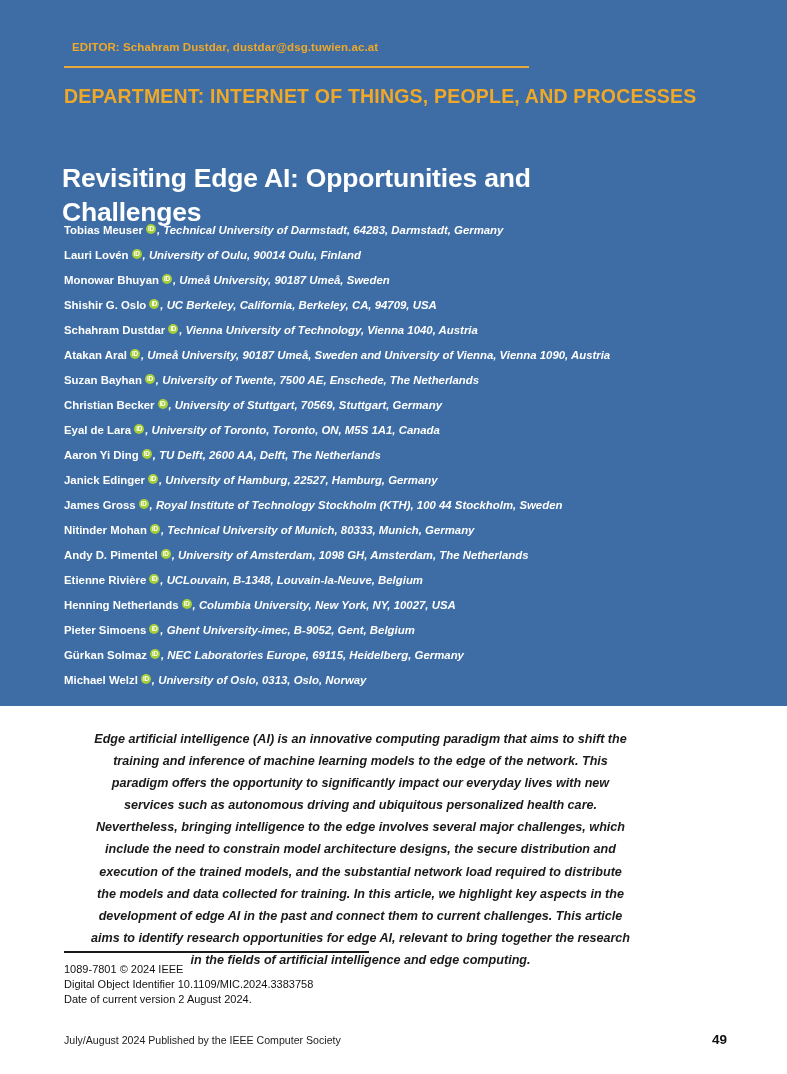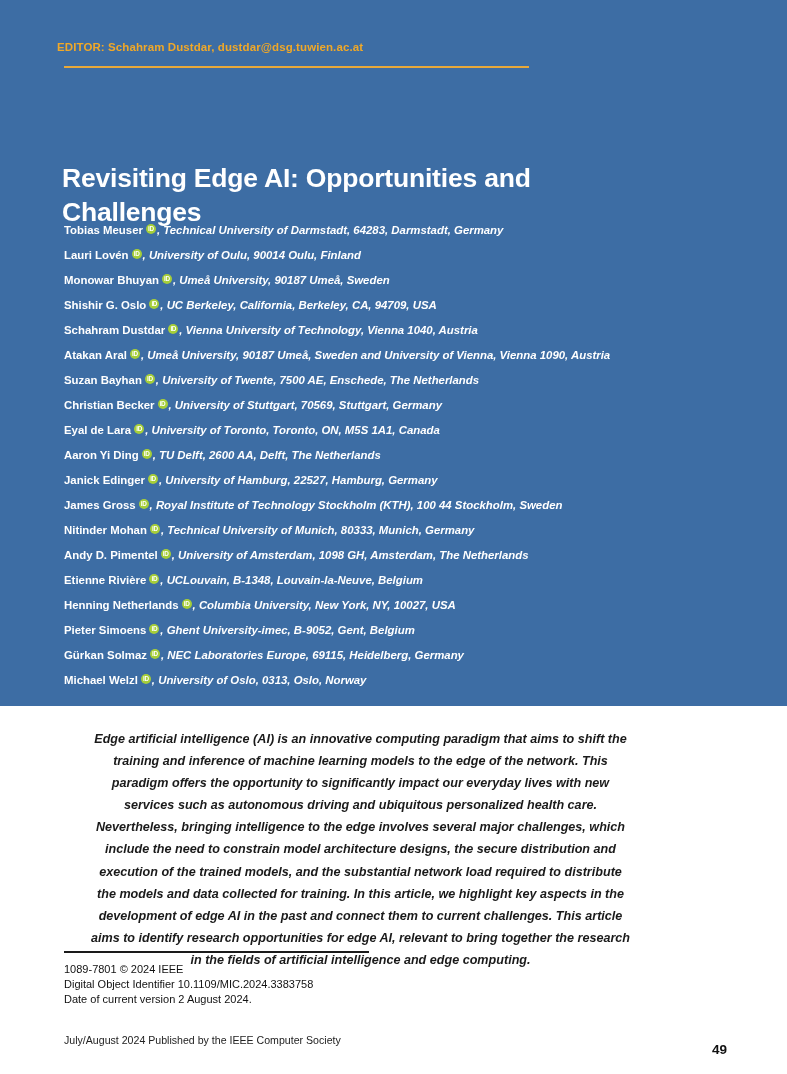--- a/index.html
+++ b/index.html
@@ -19,21 +19,21 @@
   #header-panel {
     position: absolute;
     top: 0; left: 0;
     width: 787px;
     height: 706px;
     background: #3d6da4;
   }
 
   #editor-line {
     position: absolute;
-    left: 57px;
+    left: 72px;
     top: 41px;
     font-size: 11.5px;
     font-weight: bold;
     color: #f0a828;
     letter-spacing: 0.1px;
     white-space: nowrap;
   }
 
   #editor-rule {
     position: absolute;
@@ -160,35 +160,36 @@
     left: 69px;
     top: 5px;
     width: 700px;
     font-size: 10.2px;
     color: #111111;
     white-space: nowrap;
   }
   #page-number {
     position: absolute;
     left: 712px;
-    top: 12px;
+    top: 2px;
     font-size: 13.5px;
     font-weight: bold;
     color: #111111;
   }
 </style>
 </head>
 <body>
 
 <div id="header-panel">
 
   <div id="editor-line">EDITOR: Schahram Dustdar, dustdar@dsg.tuwien.ac.at</div>
 
   <div id="editor-rule"></div>
 
+  <div id="department-line">DEPARTMENT: INTERNET OF THINGS, PEOPLE, AND PROCESSES</div>
 
   <h1 id="article-title">Revisiting Edge AI: Opportunities and Challenges</h1>
 
   <div id="author-list">
       <div class="author-row"><span class="author-name">Tobias Meuser</span><span class="orcid-icon">iD</span><span class="author-affil">, Technical University of Darmstadt, 64283, Darmstadt, Germany</span></div>
       <div class="author-row"><span class="author-name">Lauri Lovén</span><span class="orcid-icon">iD</span><span class="author-affil">, University of Oulu, 90014 Oulu, Finland</span></div>
       <div class="author-row"><span class="author-name">Monowar Bhuyan</span><span class="orcid-icon">iD</span><span class="author-affil">, Umeå University, 90187 Umeå, Sweden</span></div>
       <div class="author-row"><span class="author-name">Shishir G. Oslo</span><span class="orcid-icon">iD</span><span class="author-affil">, UC Berkeley, California, Berkeley, CA, 94709, USA</span></div>
       <div class="author-row"><span class="author-name">Schahram Dustdar</span><span class="orcid-icon">iD</span><span class="author-affil">, Vienna University of Technology, Vienna 1040, Austria</span></div>
       <div class="author-row"><span class="author-name">Atakan Aral</span><span class="orcid-icon">iD</span><span class="author-affil">, Umeå University, 90187 Umeå, Sweden and University of Vienna, Vienna 1090, Austria</span></div>

